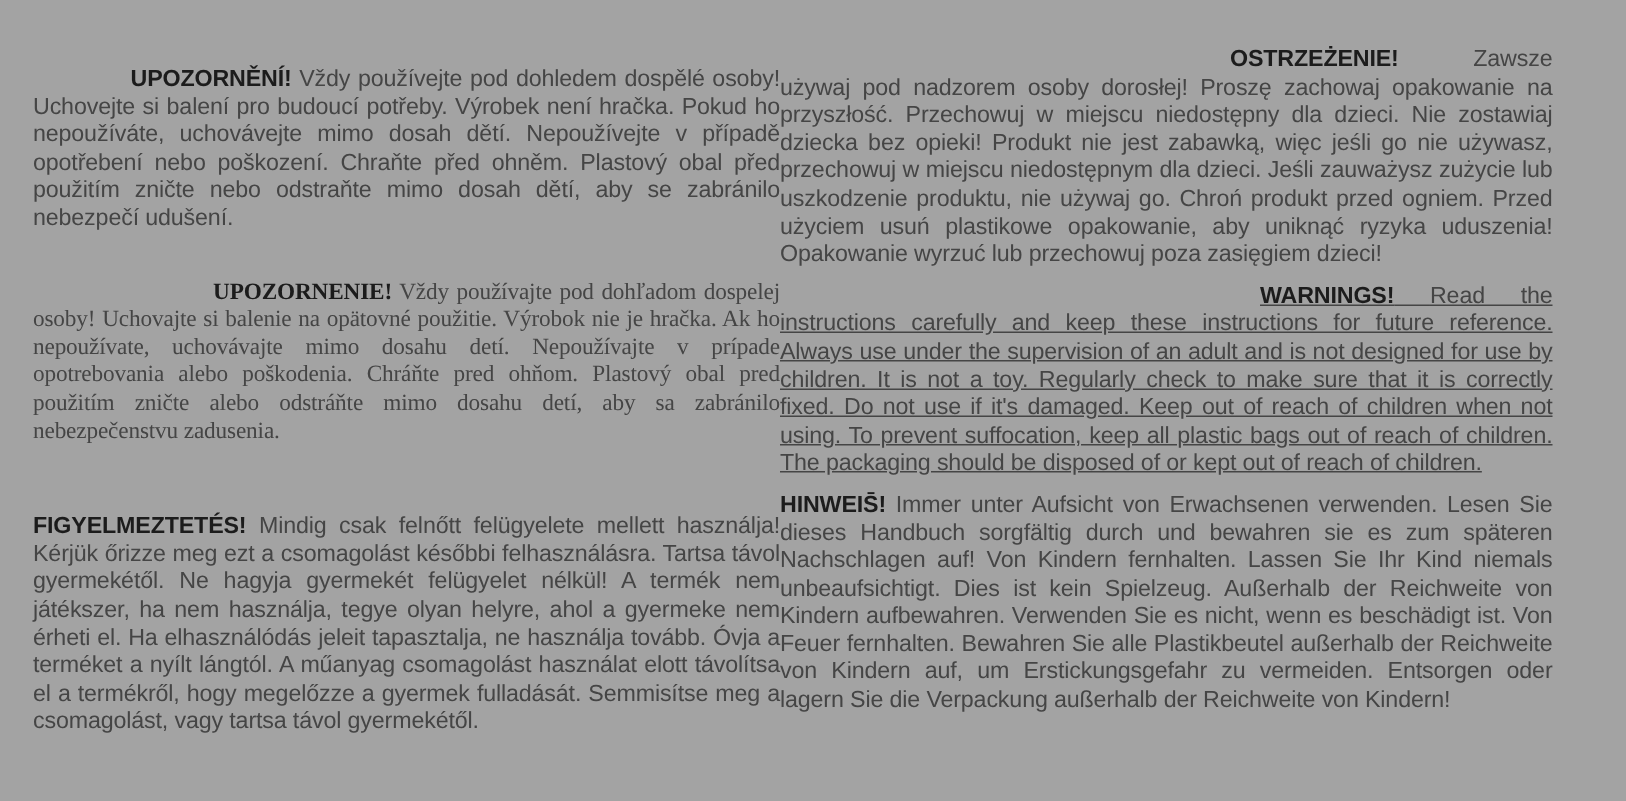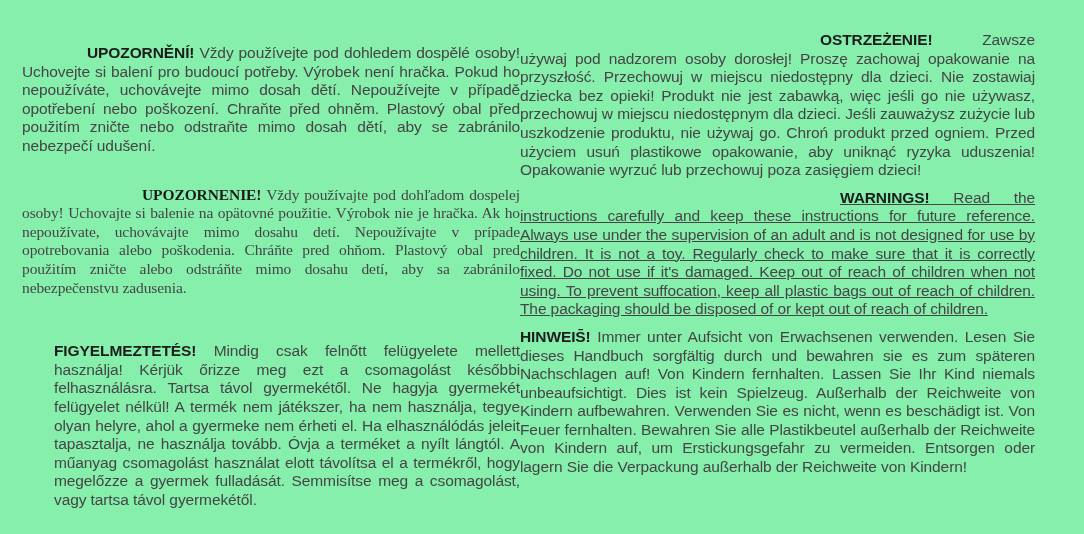--- a/index.html
+++ b/index.html
@@ -13,21 +13,21 @@
   .page {
     box-sizing: border-box;
     width: 1084px;
     height: 534px;
     display: flex;
     font-family: "Liberation Sans", "DejaVu Sans", sans-serif;
     font-size: 15.5px;
     line-height: 18.6px;
     letter-spacing: -0.1px;
     color: #454545;
-    background: #86efac;
+    background: #a3a3a3;
   }
   .col {
     box-sizing: border-box;
   }
   .col-left {
     width: 498px;
     margin-left: 22px;
     padding-top: 44px;
   }
   .col-right {
@@ -43,21 +43,21 @@
     font-weight: bold;
     color: #1c1c1c;
   }
   
   .ind-cs { text-indent: 65px; }
   .ind-sk { text-indent: 120px; font-family: Liberation Serif, serif; }
   .ind-pl { text-indent: 300px; }
   .ind-en { text-indent: 320px; text-decoration: underline; }
   
   .mt-sk { margin-top: 30px; }
-  .mt-hu { margin-top: 45px; margin-left: 32px; }
+  .mt-hu { margin-top: 45px; }
   .mt-en { margin-top: 9px; }
   .mt-de { margin-top: 9px; }
 </style>
 </head>
 <body>
 
 <div class="page">
 
   <div class="col col-left">
 

